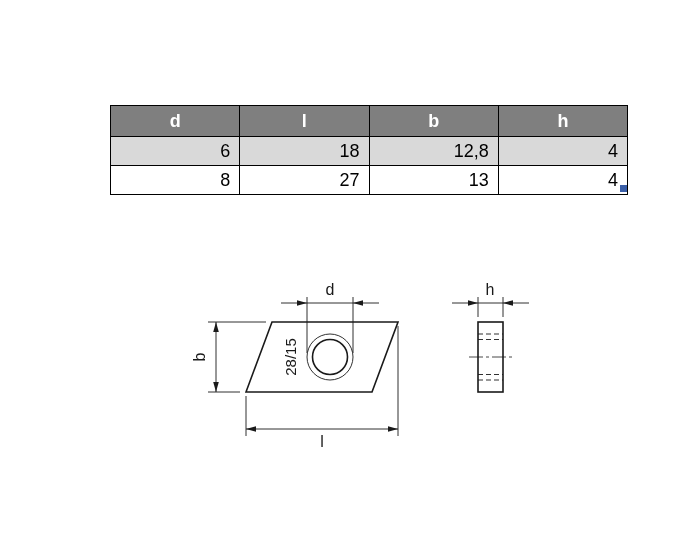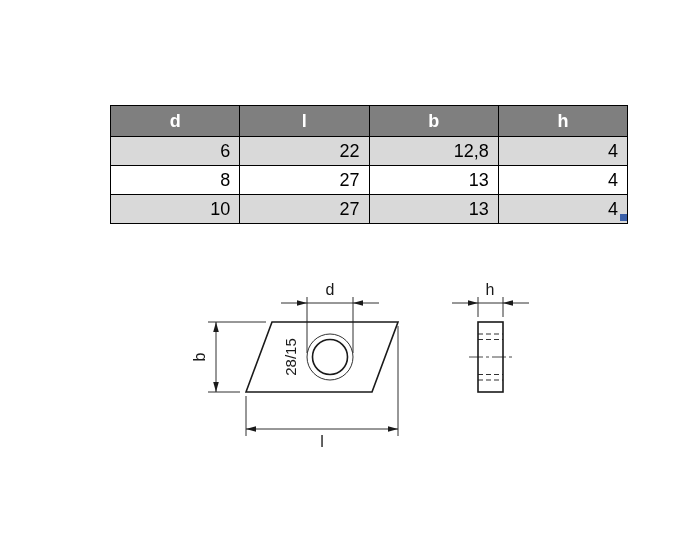--- a/index.html
+++ b/index.html
@@ -94,32 +94,26 @@
         <tr>
           <th>d</th>
           <th>l</th>
           <th>b</th>
           <th>h</th>
         </tr>
       </thead>
       <tbody>
         <tr class="shaded">
           <td>6</td>
-          <td>22</td>
+          <td>18</td>
           <td>12,8</td>
           <td>4</td>
         </tr>
         <tr>
           <td>8</td>
-          <td>27</td>
-          <td>13</td>
-          <td>4</td>
-        </tr>
-        <tr class="shaded">
-          <td>10</td>
           <td>27</td>
           <td>13</td>
           <td>4</td>
         </tr>
       </tbody>
     </table>
     <div class="corner-marker"></div>
   </div>
 
   <svg class="drawing-svg" viewBox="0 0 700 537">

